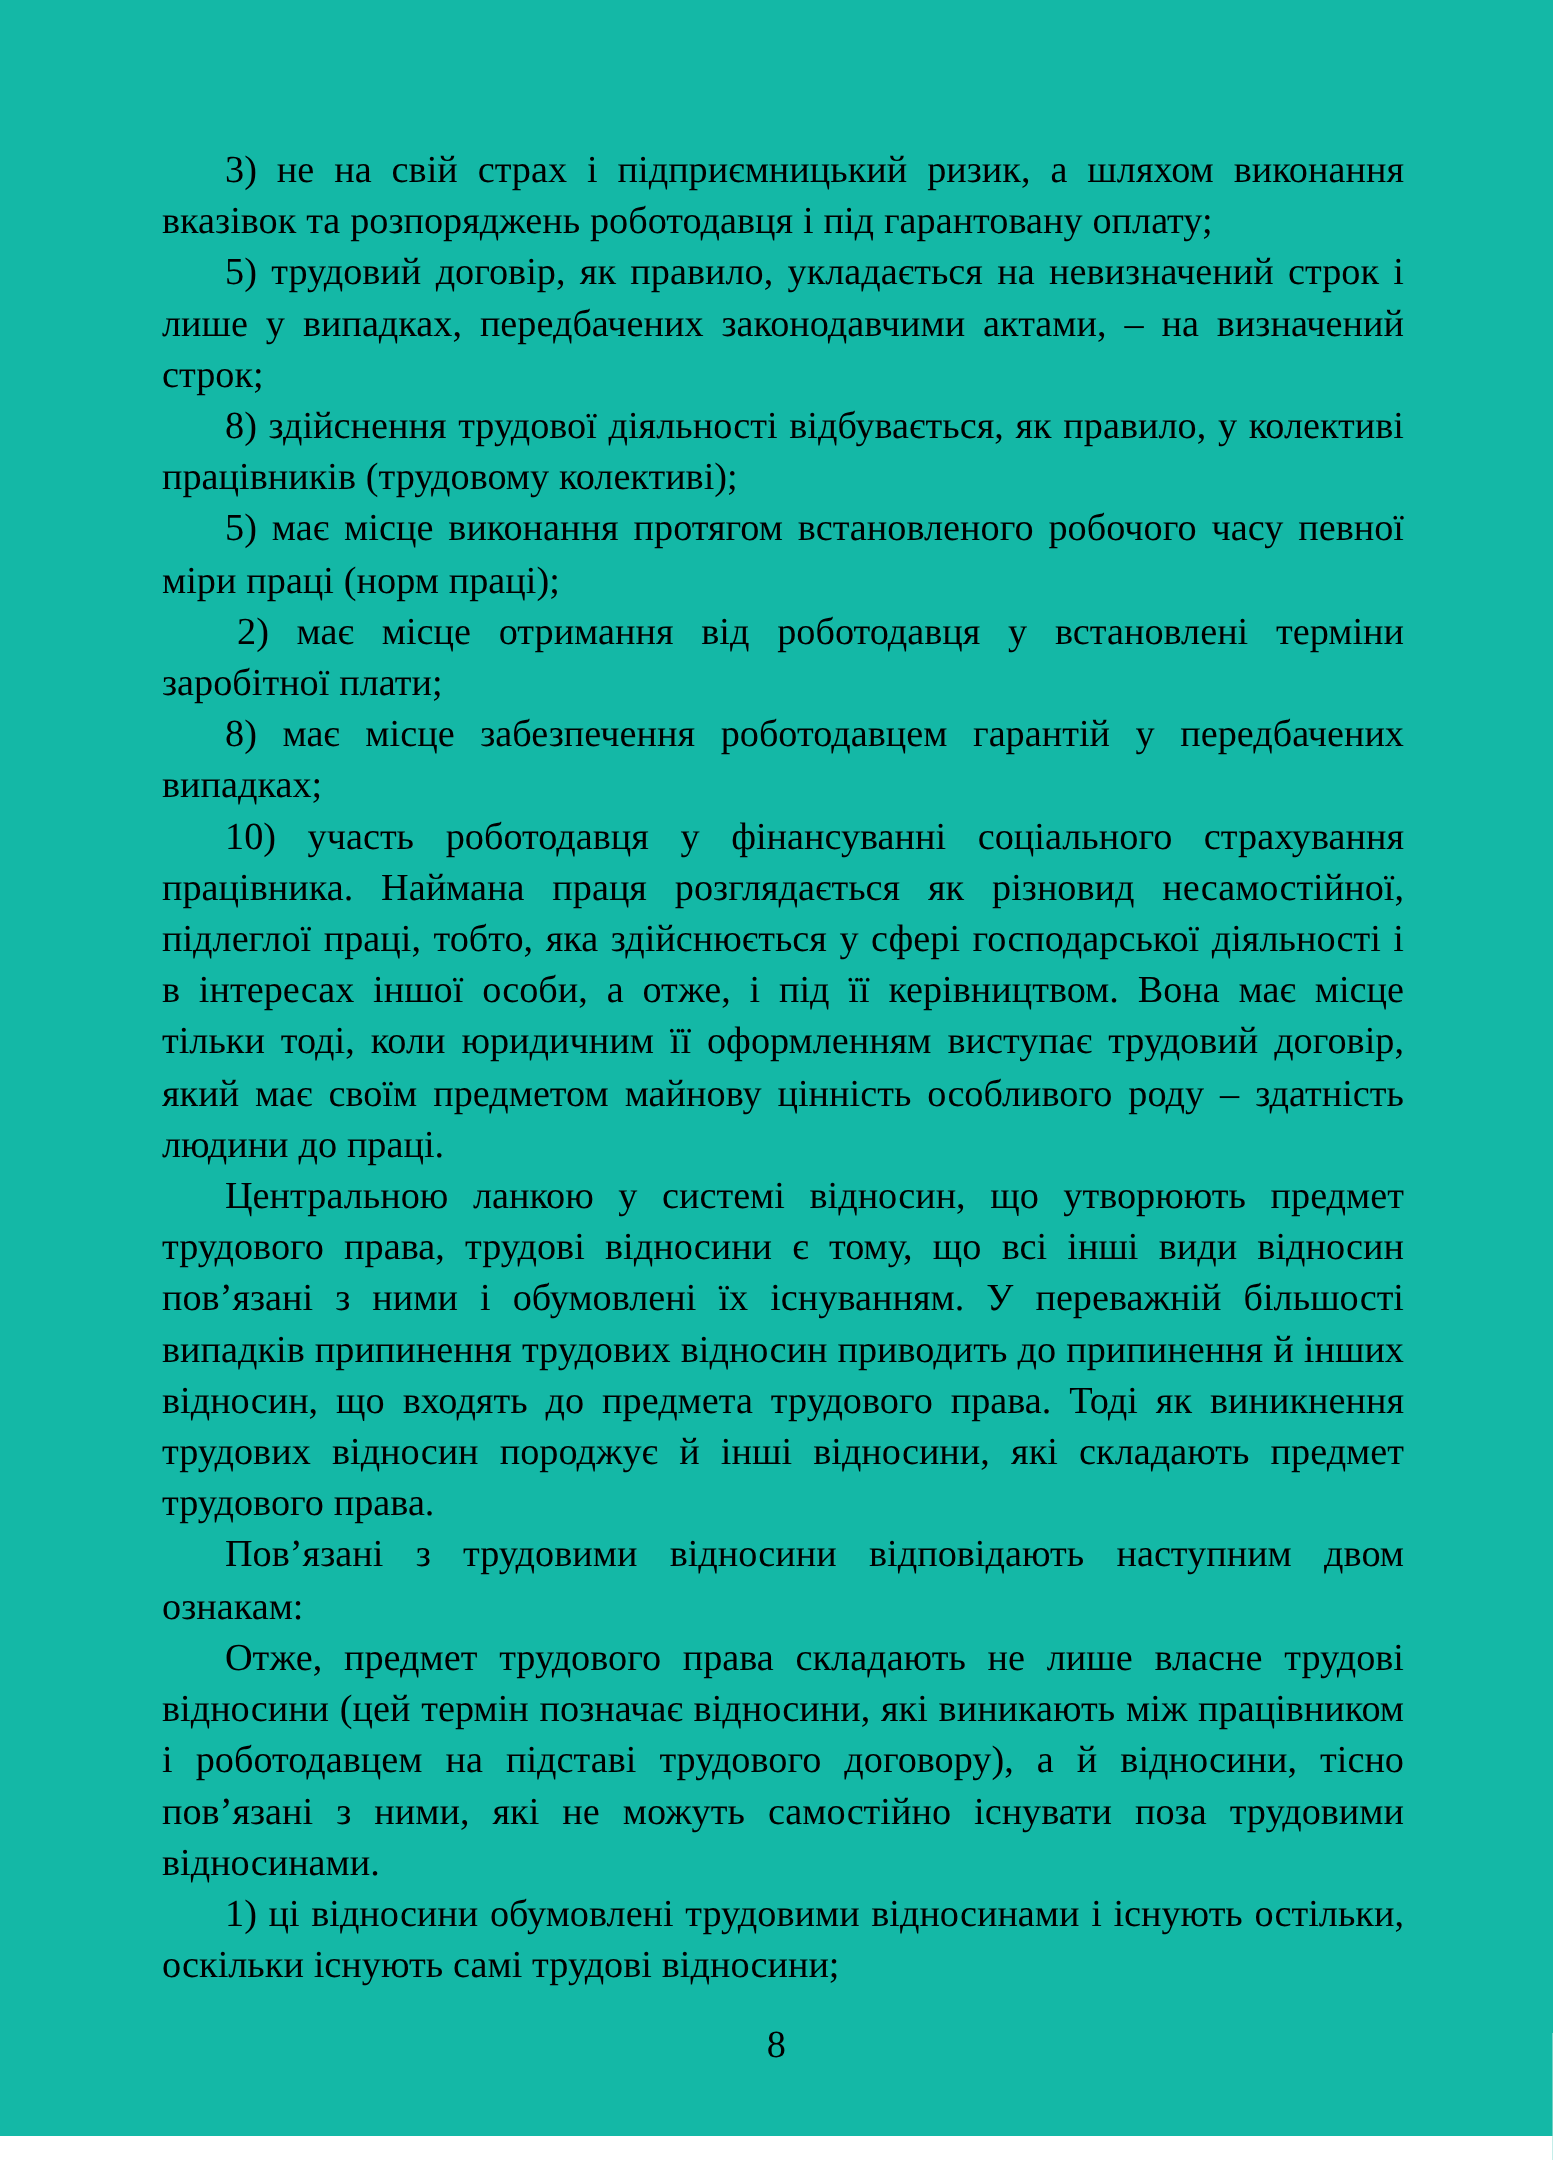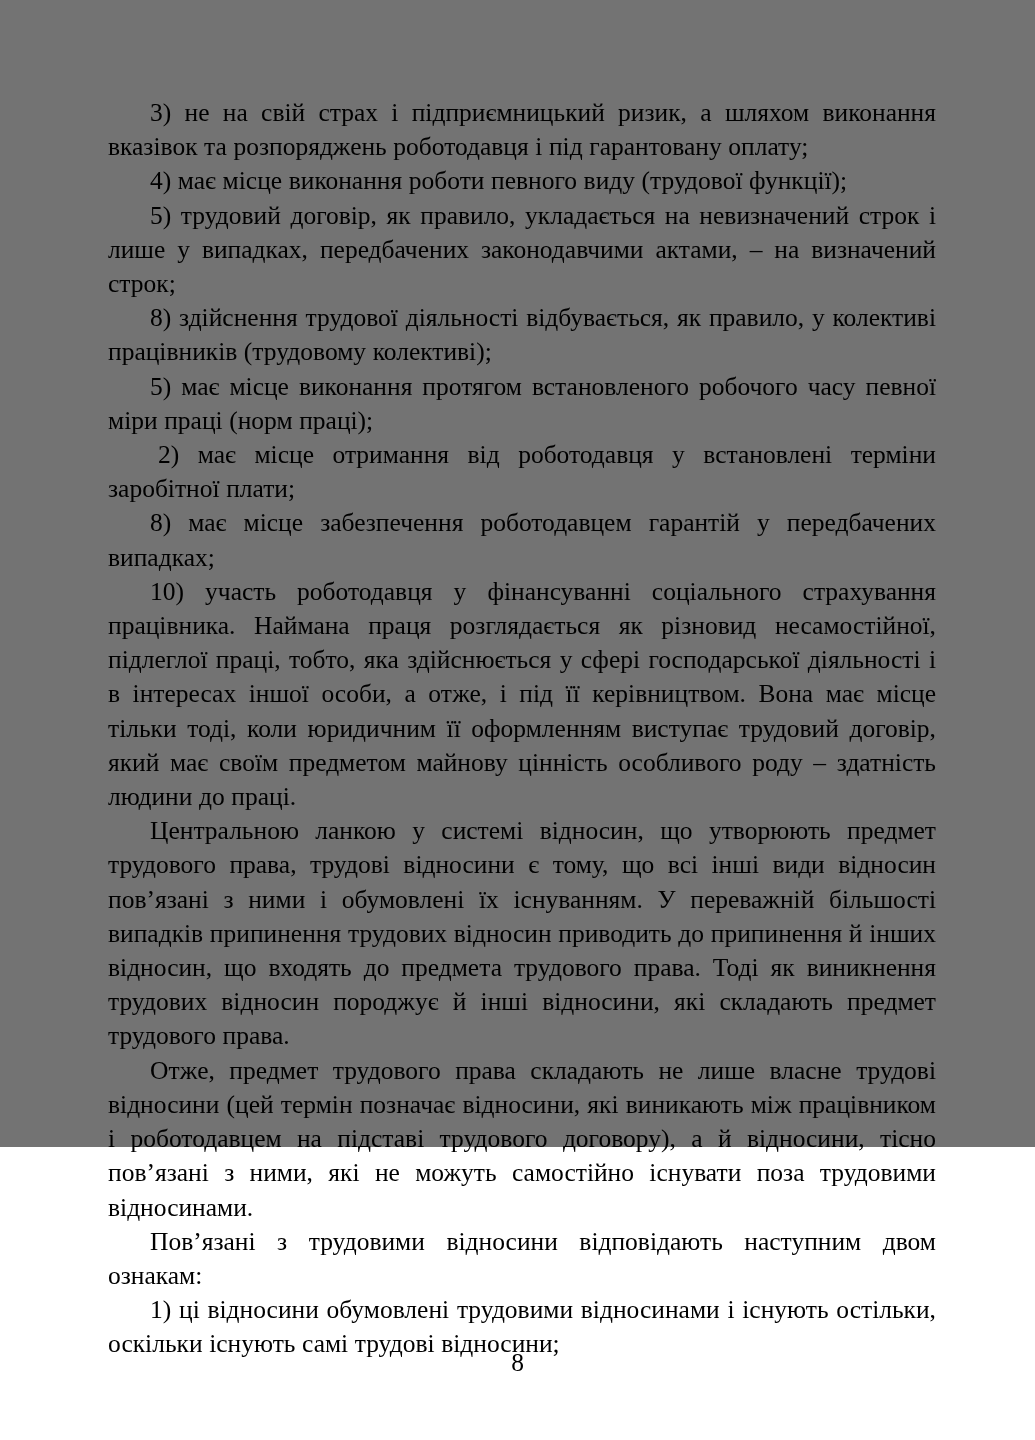--- a/index.html
+++ b/index.html
@@ -16,22 +16,22 @@
     font-family: "Liberation Serif", "DejaVu Serif", serif;
     color: #000000;
     -webkit-font-smoothing: antialiased;
   }
 
   .page {
     position: absolute;
     top: 0;
     left: 0;
     width: 1035px;
-    height: 1147px;
-    background: #737373;
+    height: 1424px;
+    background: #14b8a6;
     box-sizing: border-box;
   }
 
   .text-column {
     position: absolute;
     left: 108px;
     top: 96px;
     width: 828px;
   }
 
@@ -68,39 +68,38 @@
 </style>
 </head>
 <body>
 
 <div class="page">
 
   <div class="text-column">
 
     <p class="para">3) не на свій страх і підприємницький ризик, а шляхом виконання вказівок та розпоряджень роботодавця і під гарантовану оплату;</p>
 
-    <p class="para">4) має місце виконання роботи певного виду (трудової функції);</p>
 
     <p class="para">5) трудовий договір, як правило, укладається на невизначений строк і лише у випадках, передбачених законодавчими актами, – на визначений строк;</p>
 
     <p class="para">8) здійснення трудової діяльності відбувається, як правило, у колективі працівників (трудовому колективі);</p>
 
     <p class="para">5) має місце виконання протягом встановленого робочого часу певної міри праці (норм праці);</p>
 
     <p class="para indent-wide">2) має місце отримання від роботодавця у встановлені терміни заробітної плати;</p>
 
     <p class="para">8) має місце забезпечення роботодавцем гарантій у передбачених випадках;</p>
 
     <p class="para">10) участь роботодавця у фінансуванні соціального страхування працівника. Наймана праця розглядається як різновид несамостійної, підлеглої праці, тобто, яка здійснюється у сфері господарської діяльності і в інтересах іншої особи, а отже, і під її керівництвом. Вона має місце тільки тоді, коли юридичним її оформленням виступає трудовий договір, який має своїм предметом майнову цінність особливого роду – здатність людини до праці.</p>
 
     <p class="para">Центральною ланкою у системі відносин, що утворюють предмет трудового права, трудові відносини є тому, що всі інші види відносин пов’язані з ними і обумовлені їх існуванням. У переважній більшості випадків припинення трудових відносин приводить до припинення й інших відносин, що входять до предмета трудового права. Тоді як виникнення трудових відносин породжує й інші відносини, які складають предмет трудового права.</p>
 
+    <p class="para">Пов’язані з трудовими відносини відповідають наступним двом ознакам:</p>
+
     <p class="para">Отже, предмет трудового права складають не лише власне трудові відносини (цей термін позначає відносини, які виникають між працівником і роботодавцем на підставі трудового договору), а й відносини, тісно пов’язані з ними, які не можуть самостійно існувати поза трудовими відносинами.</p>
-
-    <p class="para">Пов’язані з трудовими відносини відповідають наступним двом ознакам:</p>
 
     <p class="para">1) ці відносини обумовлені трудовими відносинами і існують остільки, оскільки існують самі трудові відносини;</p>
 
 
   </div>
 
   <div class="page-number">8</div>
 
 </div>
 

